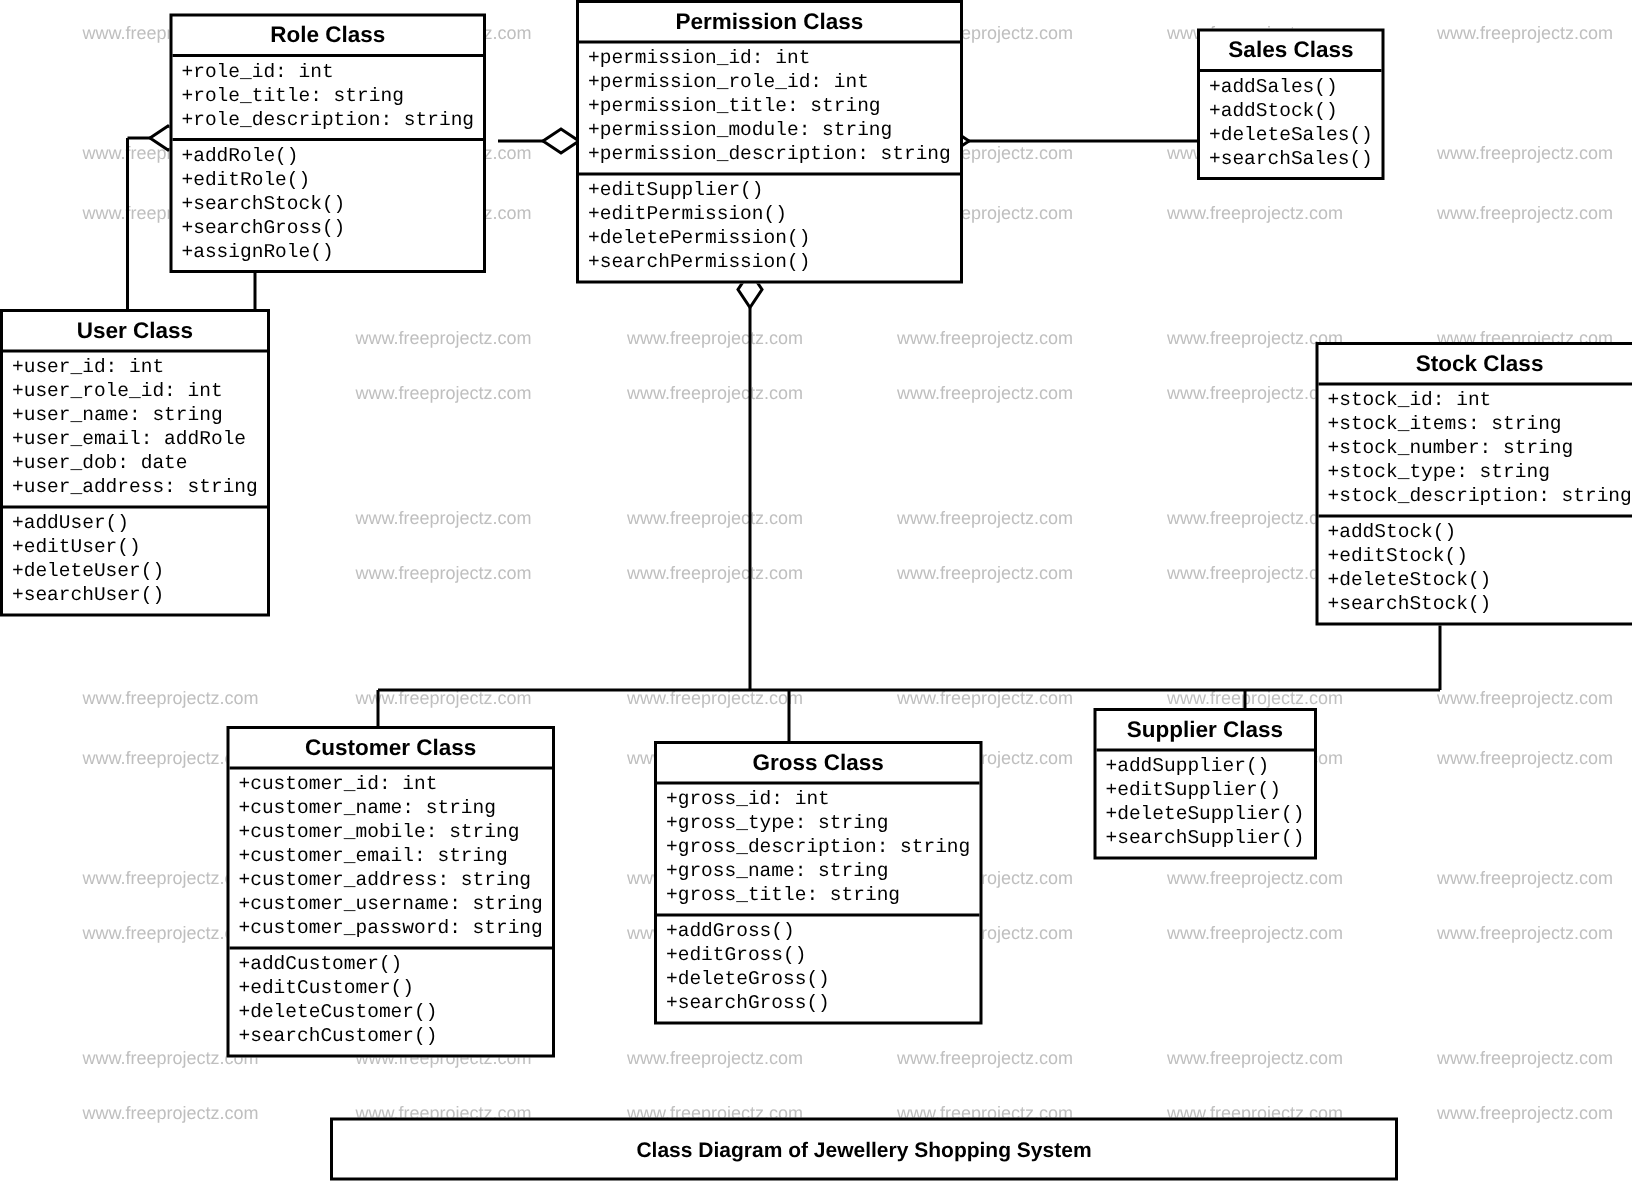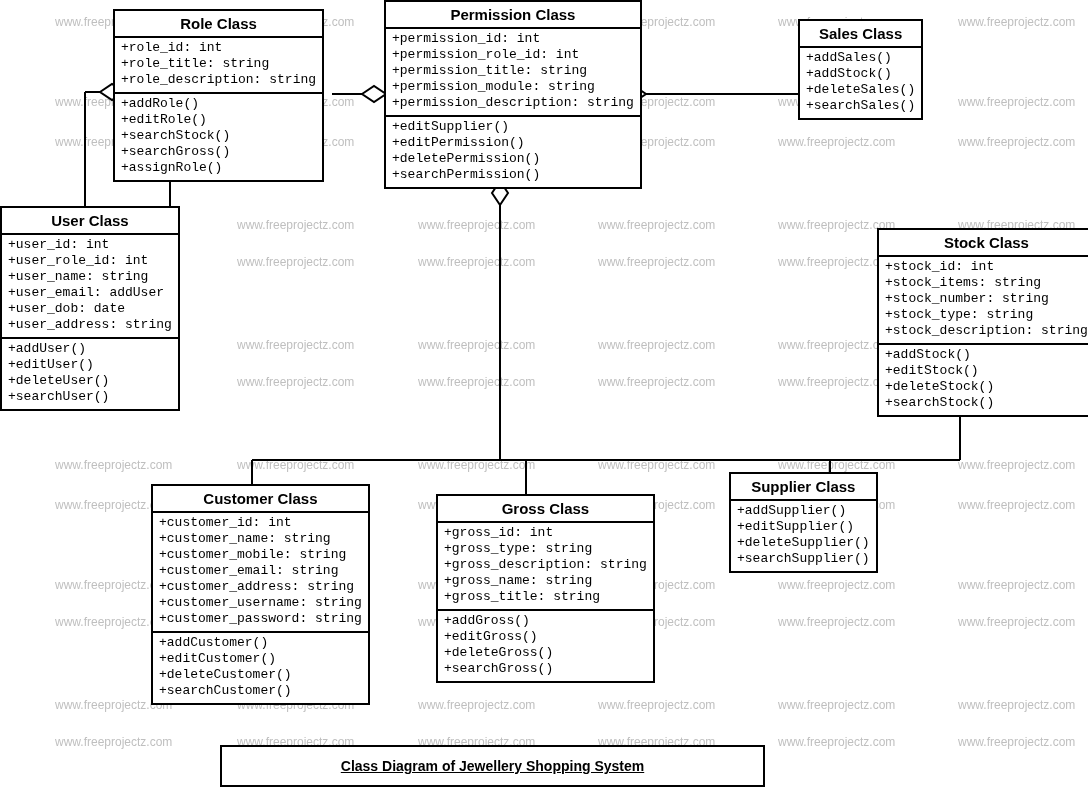--- a/index.html
+++ b/index.html
@@ -240,21 +240,21 @@
       <div class="line">+searchSales()</div>
     </div>
   </div>
 
   <div class="classbox" style="left:0px; top:206px;">
     <div class="title">User Class</div>
     <div class="attrs">
       <div class="line">+user_id: int</div>
       <div class="line">+user_role_id: int</div>
       <div class="line">+user_name: string</div>
-      <div class="line">+user_email: addUser</div>
+      <div class="line">+user_email: addRole</div>
       <div class="line">+user_dob: date</div>
       <div class="line">+user_address: string</div>
     </div>
     <div class="methods">
       <div class="line">+addUser()</div>
       <div class="line">+editUser()</div>
       <div class="line">+deleteUser()</div>
       <div class="line">+searchUser()</div>
     </div>
   </div>
@@ -315,15 +315,15 @@
   <div class="classbox" style="left:729px; top:472px;">
     <div class="title">Supplier Class</div>
     <div class="methods">
       <div class="line">+addSupplier()</div>
       <div class="line">+editSupplier()</div>
       <div class="line">+deleteSupplier()</div>
       <div class="line">+searchSupplier()</div>
     </div>
   </div>
 
-  <div class="captionbox" style="left:220px; top:745px; width:545px;text-decoration:underline;">Class Diagram of Jewellery Shopping System</div>
+  <div class="captionbox" style="left:220px; top:745px; width:712px;">Class Diagram of Jewellery Shopping System</div>
 
 </div>
 
 </body></html>

